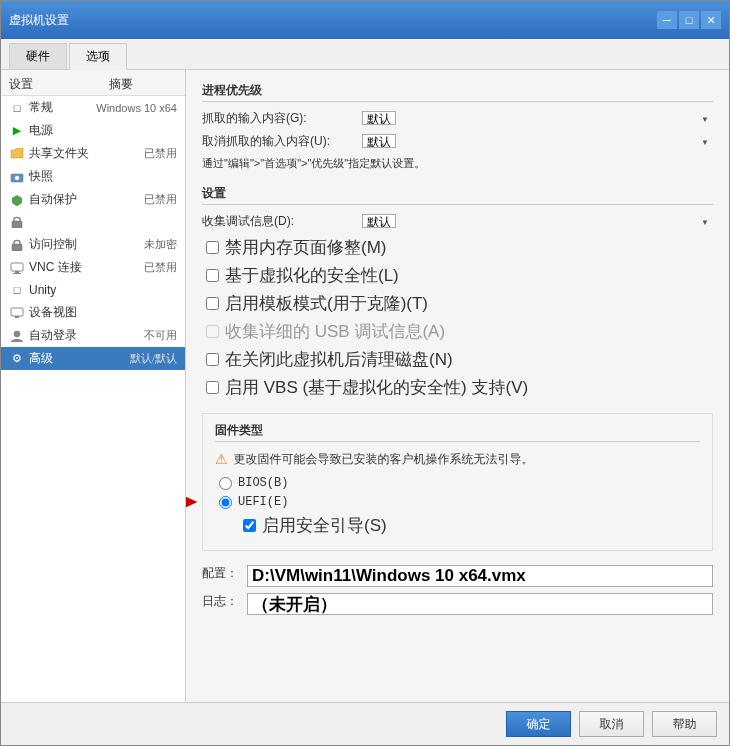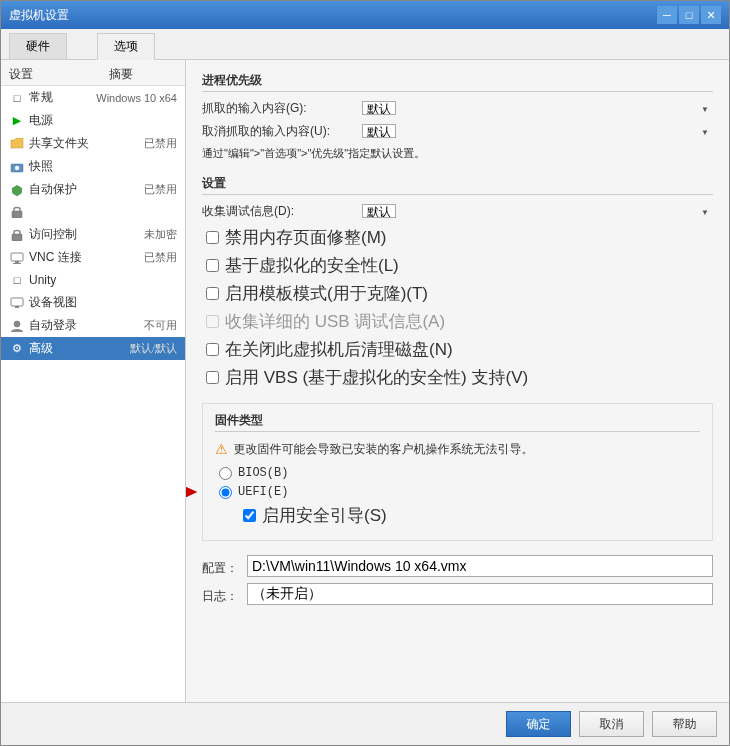--- a/index.html
+++ b/index.html
@@ -11,21 +11,21 @@
       background: #f0f0f0;
       border: 1px solid #888;
       box-shadow: 2px 2px 8px rgba(0,0,0,0.4);
       display: flex;
       flex-direction: column;
     }
     
     .title-bar {
       background: linear-gradient(to bottom, #4a90d9, #2d6bbf);
       color: white;
-      height: 28px;
+      height: 38px;
       display: flex;
       align-items: center;
       justify-content: space-between;
       padding: 0 8px;
       flex-shrink: 0;
     }
     
     .title-bar-text {
       font-size: 12px;
       font-weight: normal;
@@ -48,21 +48,20 @@
       align-items: center;
       justify-content: center;
     }
     
     .tabs-row {
       background: #f0f0f0;
       border-bottom: 1px solid #ccc;
       display: flex;
       padding: 4px 0 0 8px;
       flex-shrink: 0;
-      gap: 28px;
     }
     
     .tab {
       padding: 4px 16px;
       border: 1px solid #ccc;
       border-bottom: none;
       background: #e0e0e0;
       cursor: pointer;
       font-size: 12px;
       margin-right: 2px;
@@ -313,38 +312,39 @@
       font-size: 20px;
     }
     
     
     .file-section {
       margin-bottom: 10px;
     }
     
     .file-row {
       display: flex;
-      align-items: flex-end;
+      align-items: flex-start;
       margin-bottom: 6px;
     }
     
     .file-label {
       font-size: 12px;
       color: #333;
       width: 45px;
       flex-shrink: 0;
     }
     
     .file-input {
       flex: 1;
       height: 22px;
       border: 1px solid #aaa;
       background: white;
-      font-size: 14px;
+      font-size: 17px;
       padding: 0 4px;
+      font-weight: bold;
     }
     
     
     .bottom-bar {
       border-top: 1px solid #ccc;
       background: #f0f0f0;
       padding: 8px 12px;
       display: flex;
       justify-content: flex-end;
       gap: 8px;

